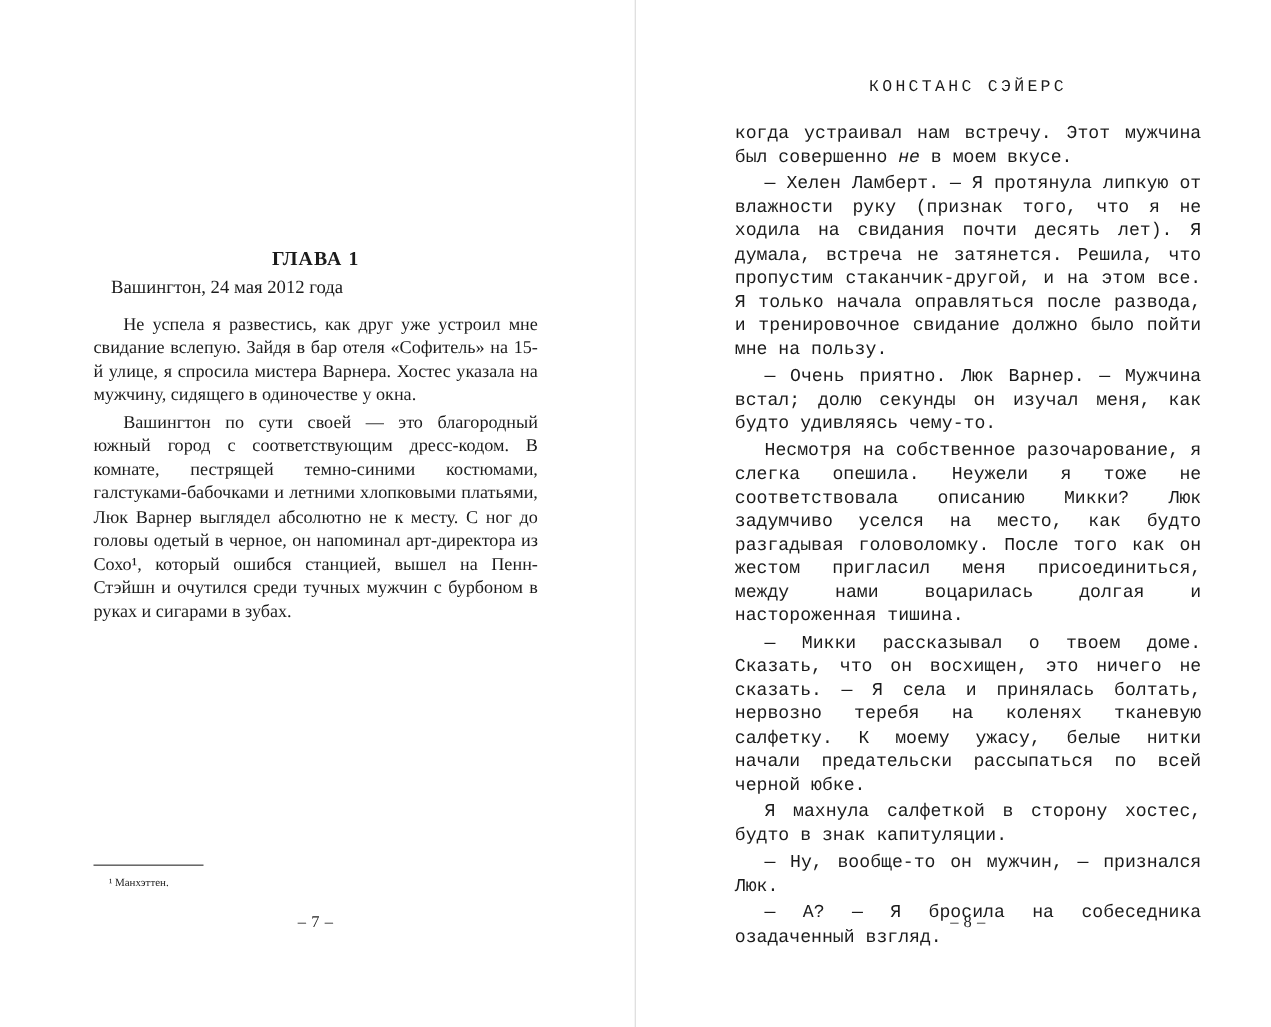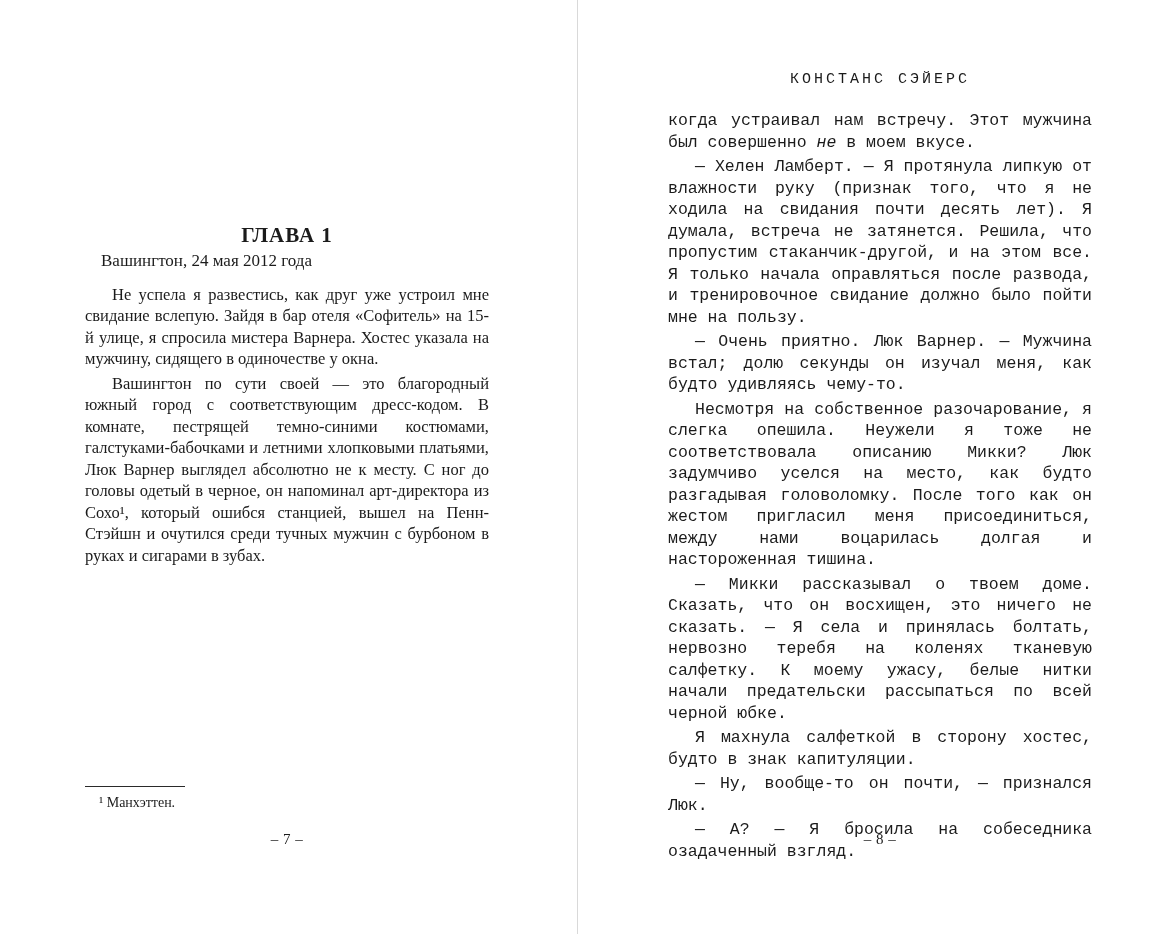--- a/index.html
+++ b/index.html
@@ -37,21 +37,21 @@
   .content-right {
     position: absolute;
     left: 90px;
     top: 0;
     width: 424px;
     font-family: Liberation Mono, monospace;
   }
 
   .chapter-title {
     margin-top: 224px;
-    font-size: 21px;
+    font-size: 18px;
     font-weight: bold;
     letter-spacing: 1px;
     text-align: center;
     line-height: 22px;
   }
   .byline {
     margin-top: 44px;
     font-style: italic;
     font-size: 17px;
     line-height: 21.5px;
@@ -89,21 +89,21 @@
     top: 786px;
     width: 404px;
   }
   .footnote-rule {
     width: 100px;
     height: 1px;
     background: #2a2a2a;
   }
   .footnote-text {
     margin-top: 7px;
-    font-size: 14px;
+    font-size: 10px;
     line-height: 17px;
     padding-left: 14px;
   }
 
   .page-number {
     position: absolute;
     top: 831px;
     width: 404px;
     text-align: center;
     font-size: 15px;
@@ -139,20 +139,20 @@
     <div class="content-right">
       <div class="running-header">КОНСТАНС СЭЙЕРС</div>
 
       <p class="para no-indent body-start"><span>когда устраивал нам встречу. Этот мужчина был совершенно </span><em>не</em><span> в моем вкусе.</span></p>
 
       <p class="para">— Хелен Ламберт. — Я протянула липкую от влажности руку (признак того, что я не ходила на свидания почти десять лет). Я думала, встреча не затянется. Решила, что пропустим стаканчик-другой, и на этом все. Я только начала оправляться после развода, и тренировочное свидание должно было пойти мне на пользу.</p>
       <p class="para">— Очень приятно. Люк Варнер. — Мужчина встал; долю секунды он изучал меня, как будто удивляясь чему-то.</p>
       <p class="para">Несмотря на собственное разочарование, я слегка опешила. Неужели я тоже не соответствовала описанию Микки? Люк задумчиво уселся на место, как будто разгадывая головоломку. После того как он жестом пригласил меня присоединиться, между нами воцарилась долгая и настороженная тишина.</p>
       <p class="para">— Микки рассказывал о твоем доме. Сказать, что он восхищен, это ничего не сказать. — Я села и принялась болтать, нервозно теребя на коленях тканевую салфетку. К моему ужасу, белые нитки начали предательски рассыпаться по всей черной юбке.</p>
       <p class="para">Я махнула салфеткой в сторону хостес, будто в знак капитуляции.</p>
-      <p class="para">— Ну, вообще-то он почти, — признался Люк.</p>
+      <p class="para">— Ну, вообще-то он мужчин, — признался Люк.</p>
       <p class="para">— А? — Я бросила на собеседника озадаченный взгляд.</p>
     </div>
 
     <div class="page-number pn-right">– 8 –</div>
   </div>
 
 </div>
 
 </body></html>

